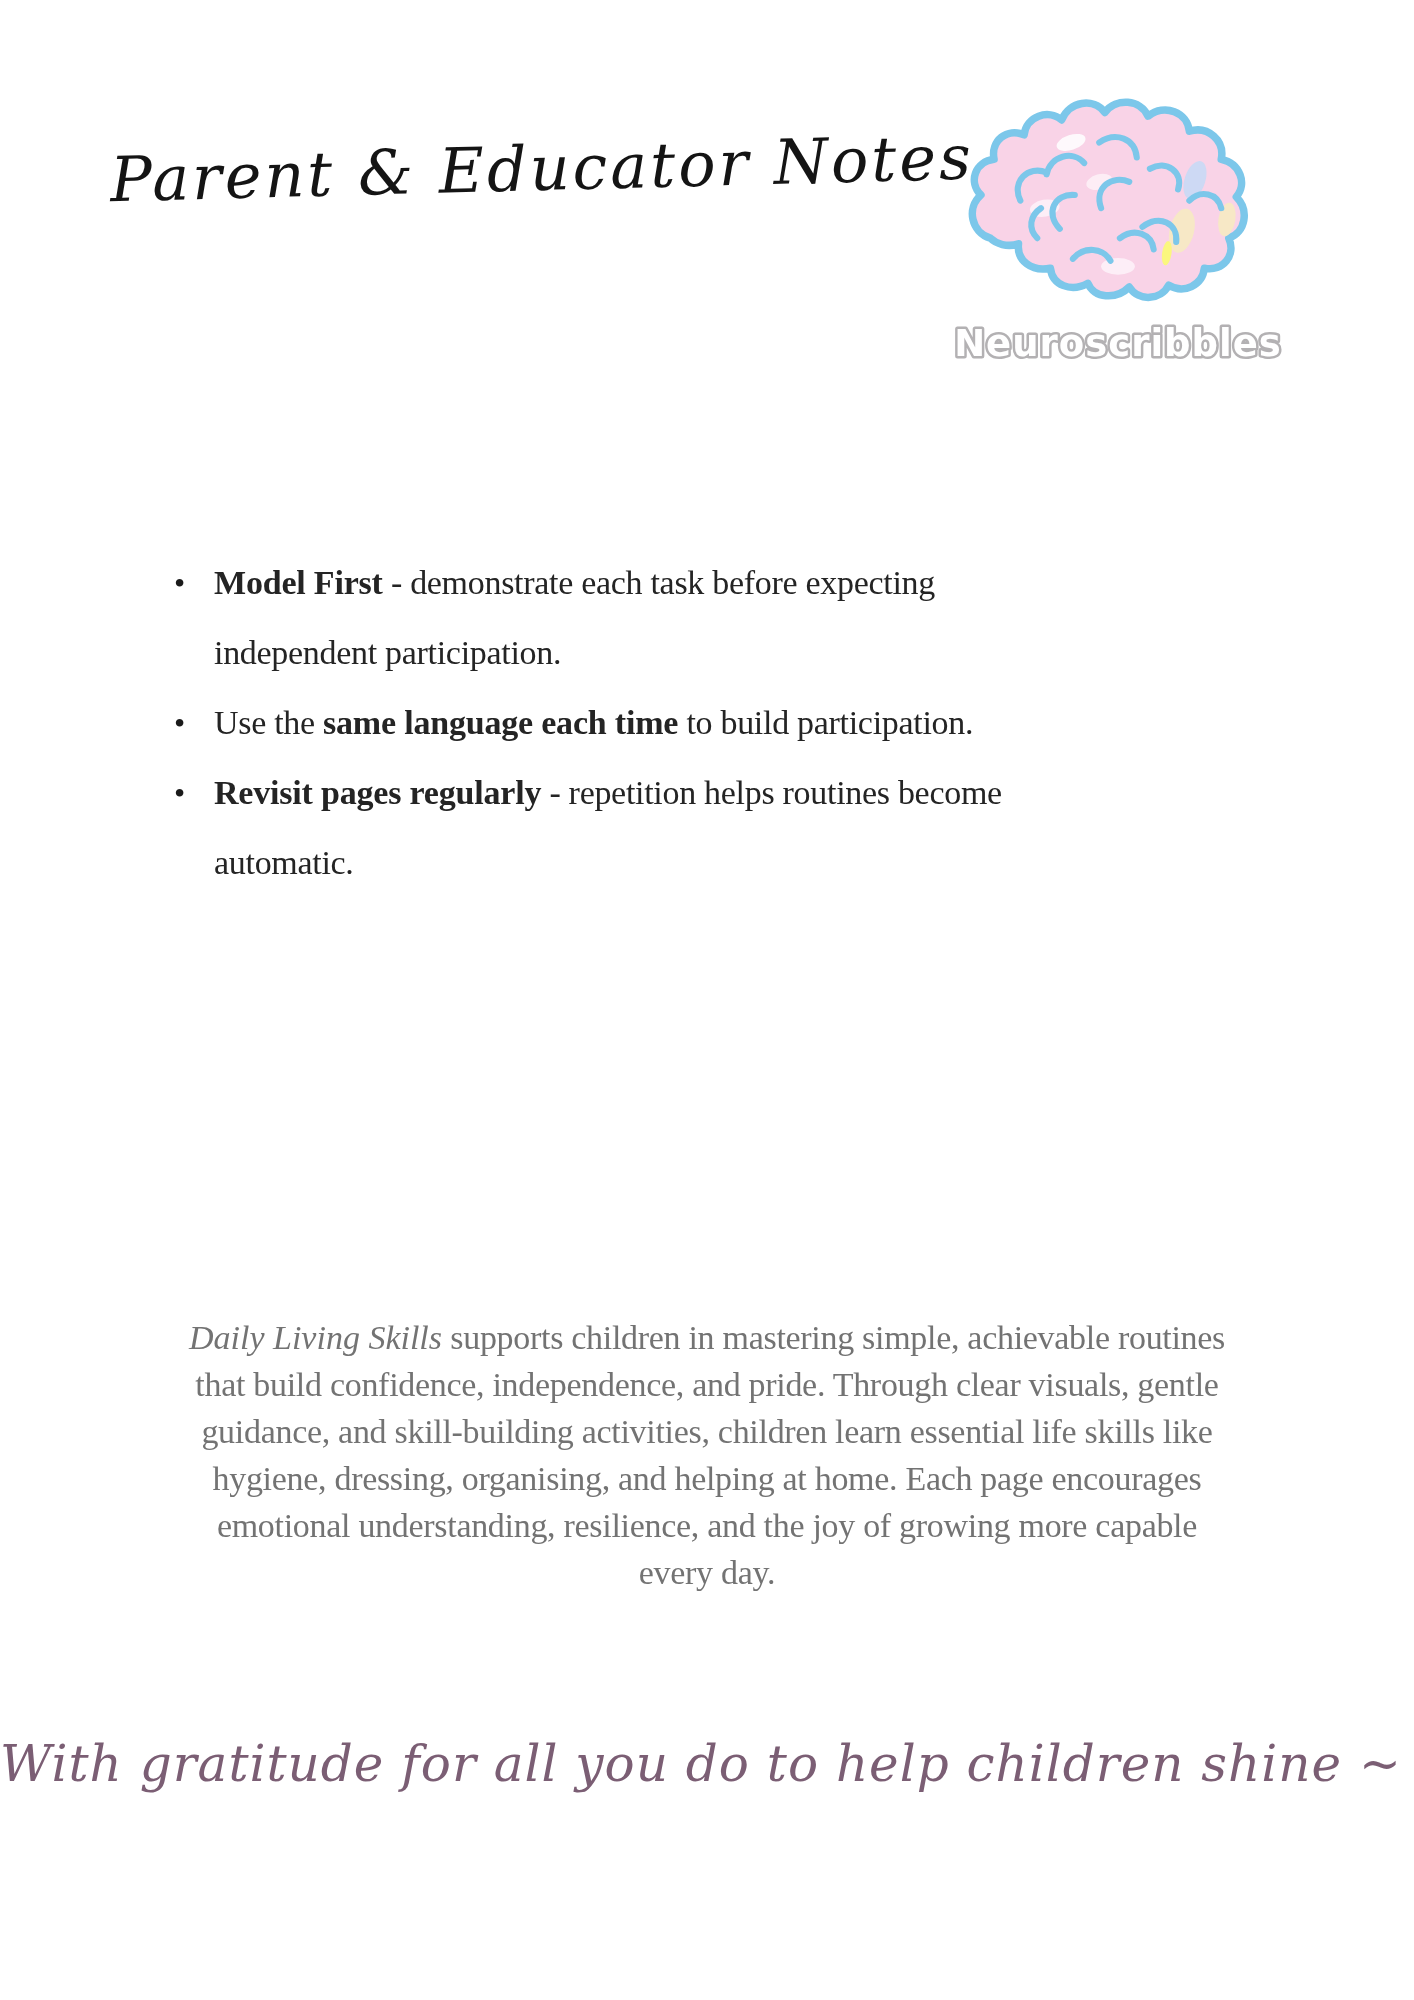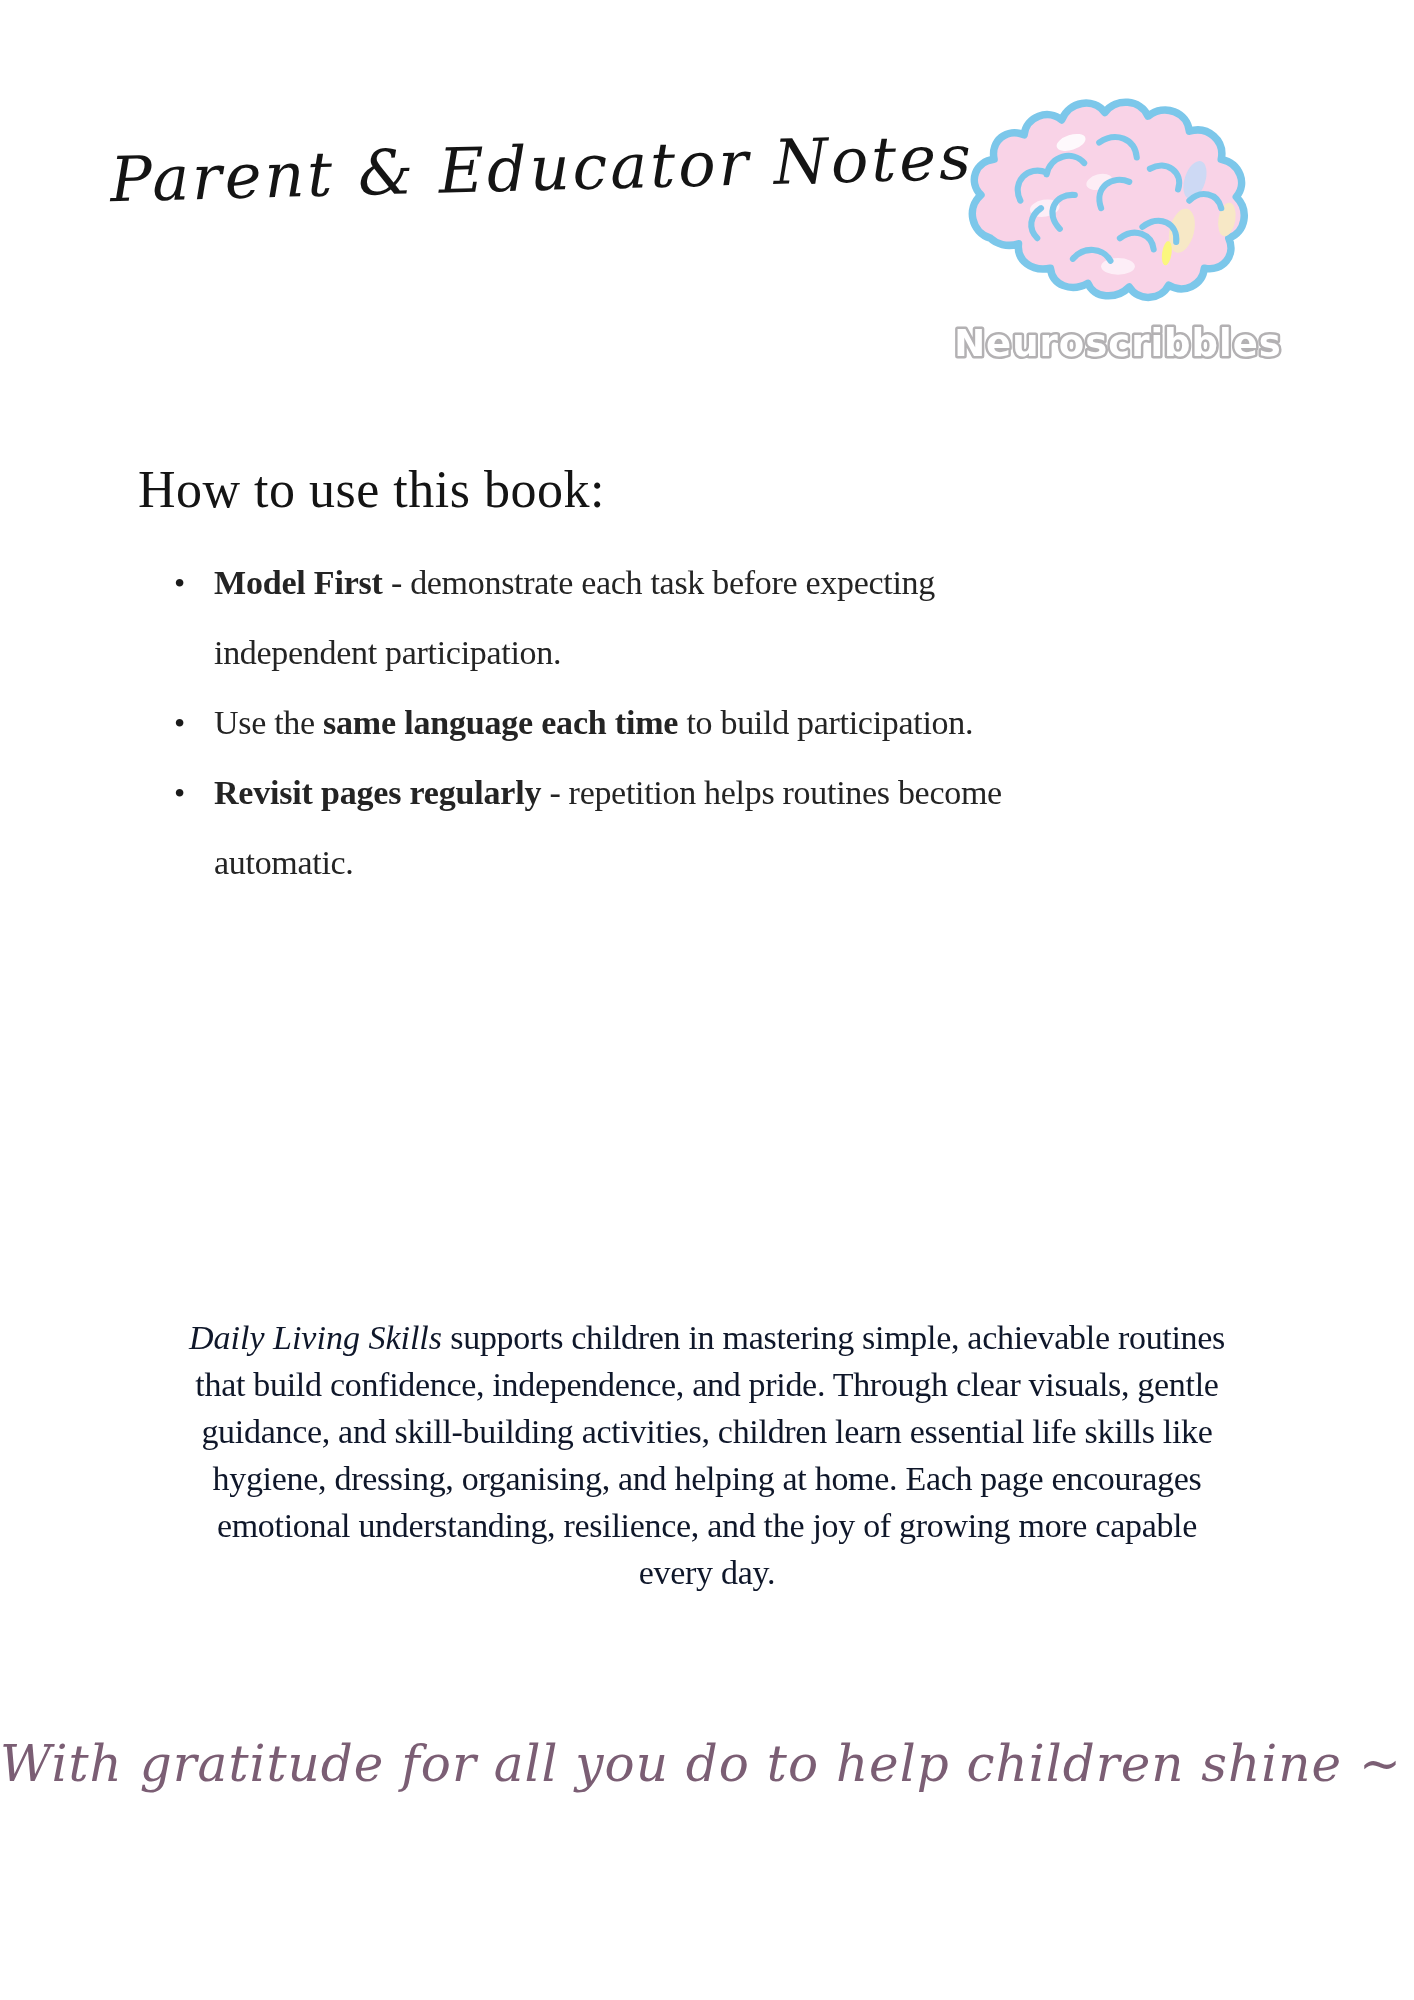--- a/index.html
+++ b/index.html
@@ -39,21 +39,21 @@
   .bullets li::before {
     content:"\2022"; position:absolute; left:6px; top:0;
     font-size:32px; color:#1a1a1a;
   }
   .bullets strong { font-weight:bold; letter-spacing:-0.2px; }
 
   
   .blurb {
     position:absolute; left:177px; top:1314px; width:1060px; margin:0;
     text-align:center; font-size:34px; line-height:47px;
-    color:#0f172a; letter-spacing:-0.3px;
+    color:#737373; letter-spacing:-0.3px;
   }
   .blurb em { font-style:italic; letter-spacing:0; }
 
   
   .signature {
     position:absolute; left:0; top:1735px; width:1414px; margin:0;
     text-align:center; font-family:"DejaVu Serif", serif; font-style:italic;
     font-size:50px; letter-spacing:1px; color:#7b5e74; white-space:nowrap;
   }
 </style>
@@ -92,21 +92,20 @@
         <path d="M172 160 C188 148 206 156 208 172"></path>
         <path d="M84 160 C74 150 76 136 88 128"></path>
         <path d="M246 120 C258 108 276 112 280 128"></path>
       </g>
     </svg>
     <svg class="brand-svg" width="352" height="56" viewBox="0 0 352 56" aria-hidden="true">
       <text x="176" y="40" text-anchor="middle" font-family="DejaVu Sans, sans-serif" font-weight="bold" font-size="37" letter-spacing="1" fill="#ffffff" stroke="#b3b1b3" stroke-width="5" paint-order="stroke" stroke-linejoin="round">Neuroscribbles</text>
     </svg>
   </div>
 
-  <h2 class="heading">How to use this book:</h2>
 
   <ul class="bullets">
     <li><span></span><strong>Model First</strong><span> - demonstrate each task before expecting independent participation.</span></li>
     <li><span>Use the </span><strong>same language each time</strong><span> to build participation.</span></li>
     <li><span></span><strong>Revisit pages regularly</strong><span> - repetition helps routines become automatic.</span></li>
   </ul>
 
   <p class="blurb"><em>Daily Living Skills</em><span> supports children in mastering simple, achievable routines that build confidence, independence, and pride. Through clear visuals, gentle guidance, and skill-building activities, children learn essential life skills like hygiene, dressing, organising, and helping at home. Each page encourages emotional understanding, resilience, and the joy of growing more capable every day.</span></p>
 
   <p class="signature">With gratitude for all you do to help children shine ~ Rachael</p>

